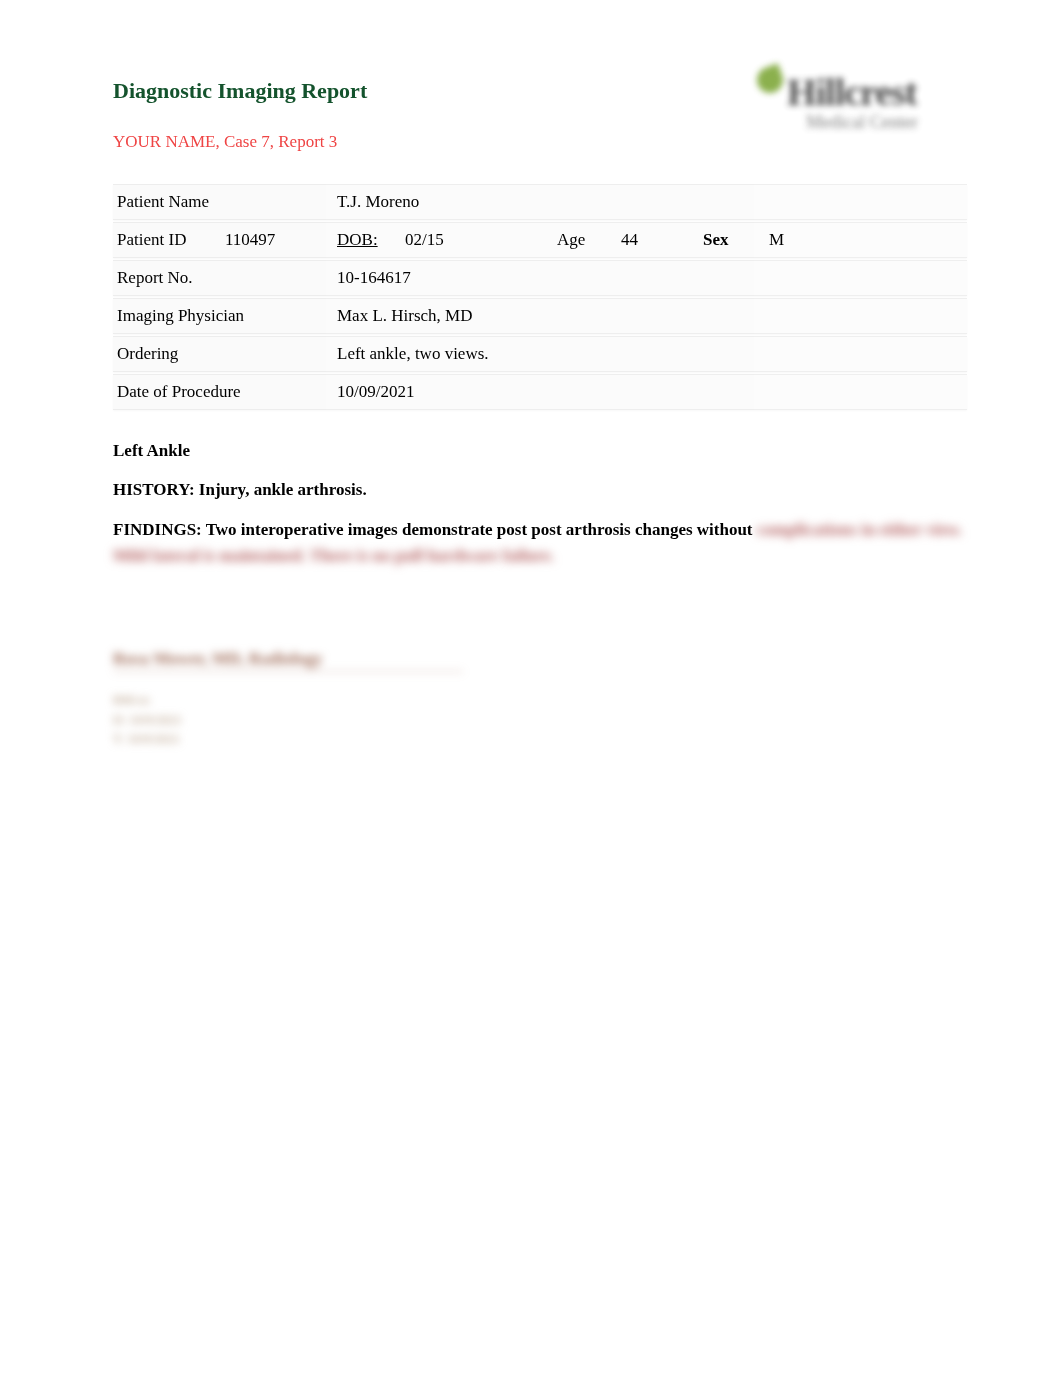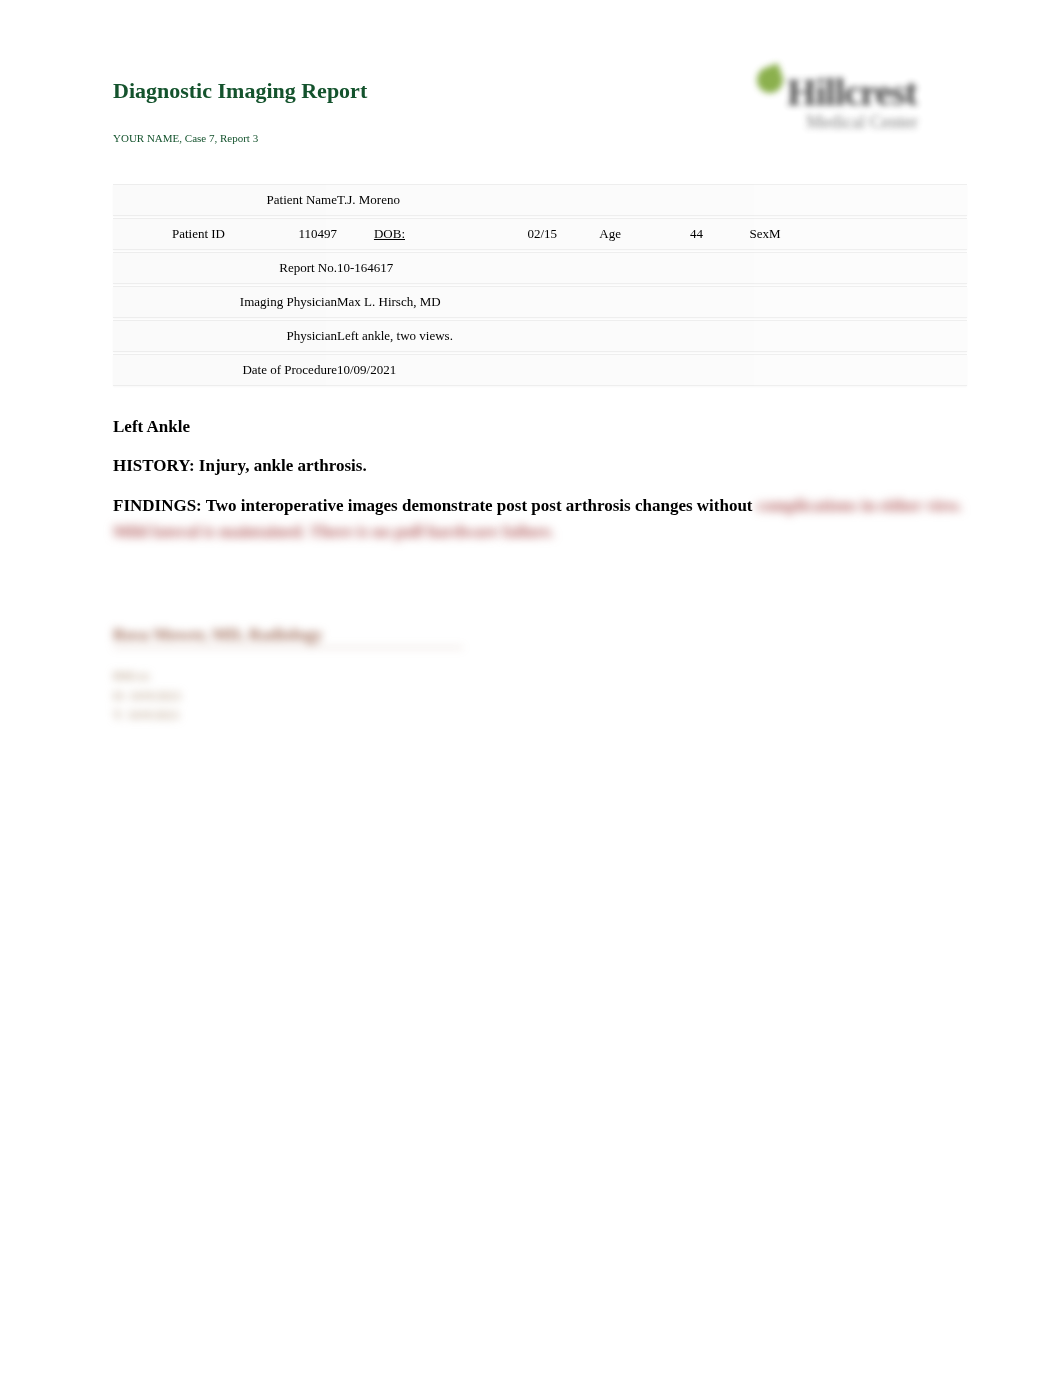--- a/index.html
+++ b/index.html
@@ -24,22 +24,22 @@
     }
     .header-left {
       padding-top: 8px;
     }
     .title {
       font-size: 22px;
       color: #14532d;
       margin-bottom: 26px;
     }
     .subtitle {
-      font-size: 11px;
-      color: #14532d;
+      font-size: 17px;
+      color: #ef4444;
       margin-top: 28px;
     }
     .logo {
       width: 210px;
       height: 90px;
       position: relative;
       filter: blur(3px);
       opacity: 0.9;
     }
     .logo-main {
@@ -72,37 +72,36 @@
     .info-table {
       margin-top: 24px;
       width: 100%;
     }
     .info-row {
       display: flex;
       background: linear-gradient(to right, rgba(0,0,0,0.02), rgba(0,0,0,0.01));
       border-top: 1px solid rgba(0,0,0,0.05);
       border-bottom: 1px solid rgba(0,0,0,0.05);
       padding: 7px 8px 7px 4px;
-      font-size: 13px;
+      font-size: 17px;
       color: #000;
       margin-bottom: 2px;
       box-shadow: 0 1px 2px rgba(0,0,0,0.03);
-      text-align: right;
     }
     .cell-label {
       flex-shrink: 0;
     }
     .w-label { width: 220px; }
     .w-label-sm { width: 108px; }
     .w-val-sm { width: 112px; }
     .w-dob-l { width: 68px; text-decoration: underline; }
     .w-dob-v { width: 152px; }
     .w-age-l { width: 64px; }
     .w-age-v { width: 82px; }
-    .w-sex-l { width: 66px; }
+    .w-sex-l { width: 66px; font-weight: bold; }
     .body-content {
       margin-top: 28px;
       font-size: 17px;
       color: #000;
       line-height: 1.55;
       font-weight: bold;
     }
     .body-content p {
       margin-bottom: 13px;
     }
@@ -173,21 +172,21 @@
       <div class="cell-label w-label">Report No.</div>
       <div>10-164617</div>
     </div>
 
     <div class="info-row">
       <div class="cell-label w-label">Imaging Physician</div>
       <div>Max L. Hirsch, MD</div>
     </div>
 
     <div class="info-row">
-      <div class="cell-label w-label">Physician</div>
+      <div class="cell-label w-label">Ordering</div>
       <div>Left ankle, two views.</div>
     </div>
 
     <div class="info-row">
       <div class="cell-label w-label">Date of Procedure</div>
       <div>10/09/2021</div>
     </div>
 
   </div>
 

